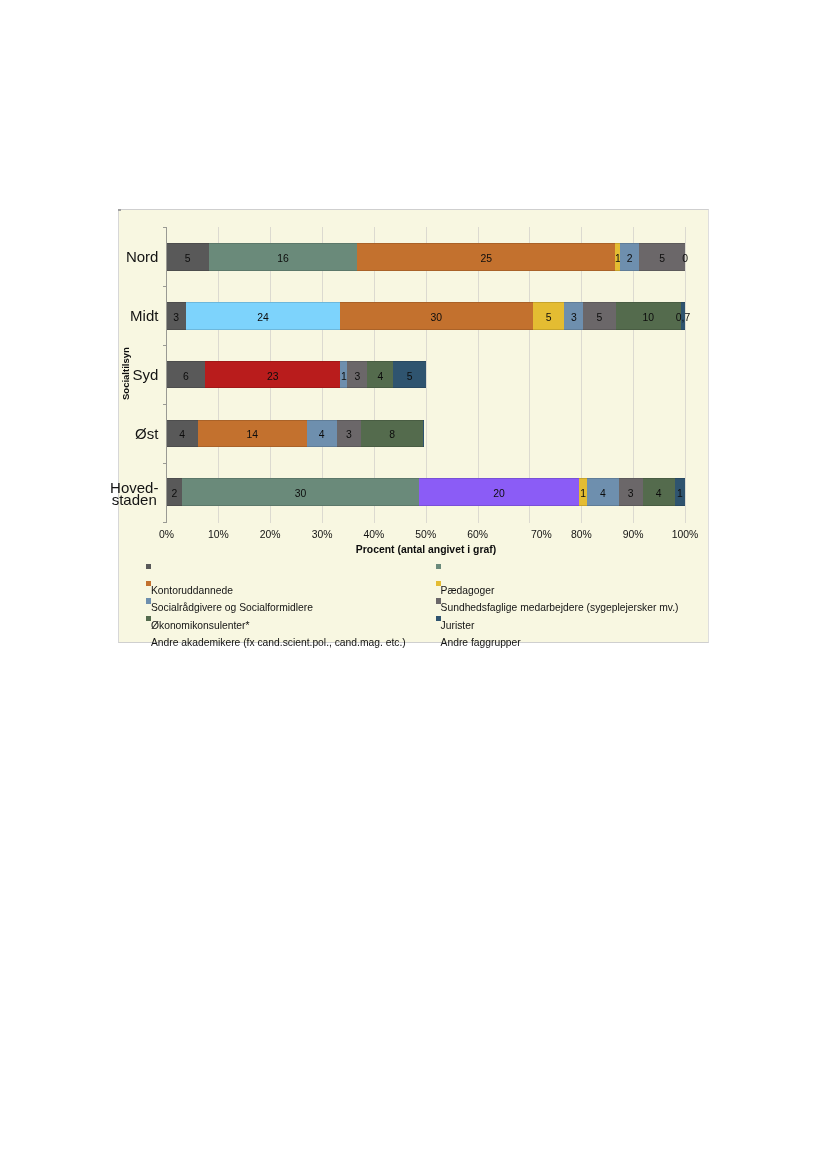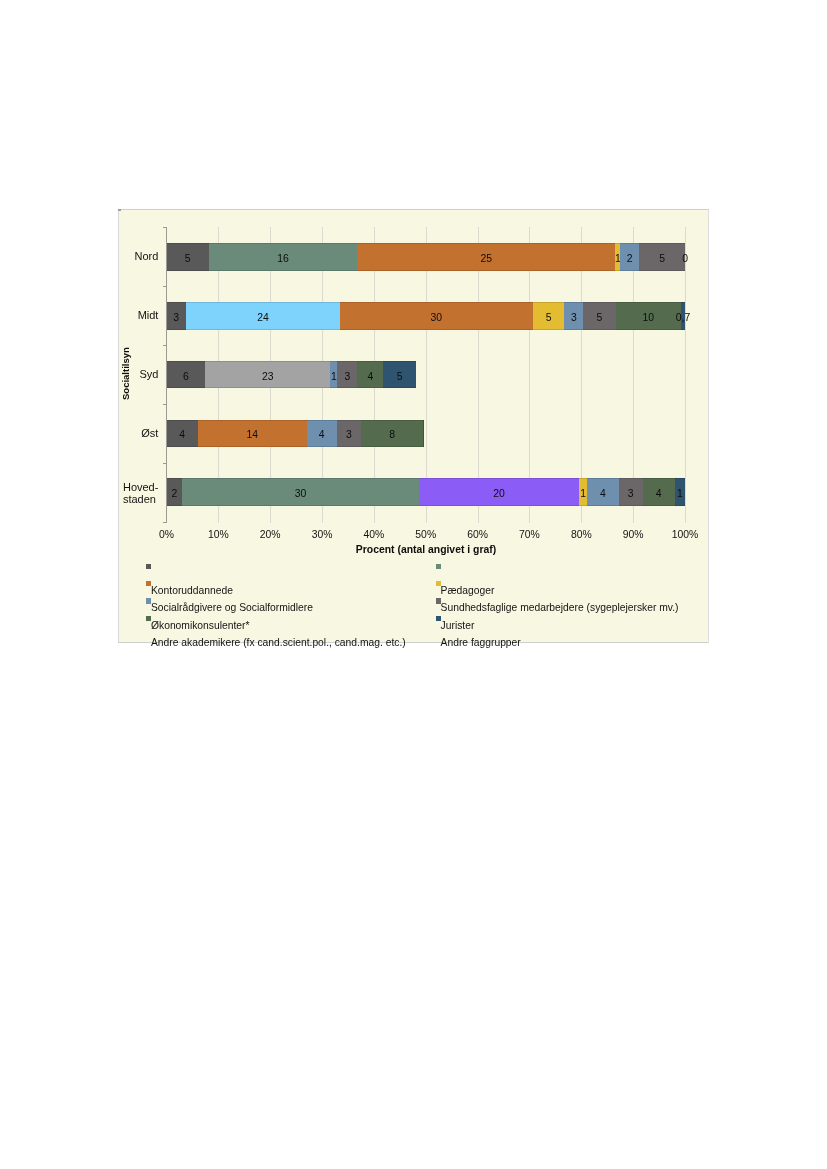--- a/index.html
+++ b/index.html
@@ -23,22 +23,22 @@
   #yaxis-line{position:absolute;left:165.9px;top:227.0px;width:1.1px;height:295.9px;
      background:#9a9a93;}
   .ytick{position:absolute;left:162.6px;width:3.4px;height:1.1px;background:#9a9a93;}
 
   .bar{position:absolute;height:27.7px;left:0;display:flex;}
   .seg{position:relative;height:27.7px;
      box-shadow:inset 0 0.8px 0 rgba(0,0,0,0.17), inset 0 -0.8px 0 rgba(0,0,0,0.17);}
   .seglabel{position:absolute;left:-40px;right:-40px;top:50%;margin-top:-4px;
      text-align:center;font-size:10.4px;color:#0d0d0d;line-height:12px;white-space:nowrap;}
 
-  .cat-label{position:absolute;right:668.6px;text-align:left;
-     font-size:11px;color:#131313;line-height:11.6px;white-space:nowrap;}
+  .cat-label{position:absolute;right:668.6px;text-align:center;
+     font-size:15px;color:#131313;line-height:11.6px;white-space:nowrap;}
 
   .xtick-label{position:absolute;top:529px;width:80px;margin-left:-40px;text-align:center;
      font-size:10.4px;color:#131313;line-height:12px;}
   #xaxis-title{position:absolute;left:0;top:544px;width:852px;text-align:center;
      font-size:10.4px;font-weight:bold;color:#0d0d0d;line-height:12px;}
   #yaxis-title{position:absolute;left:120.3px;top:400px;
      font-size:9.5px;font-weight:bold;color:#0d0d0d;line-height:11px;
      transform:rotate(-90deg);transform-origin:0 0;white-space:nowrap;}
 
   .legend-item{position:absolute;font-size:10.3px;color:#131313;line-height:12px;
@@ -114,21 +114,21 @@
           <span class="seglabel">10</span>
         </div>
         <div class="seg" style="width: 3.78505px; background: rgb(47, 84, 111);">
           <span class="seglabel">0,7</span>
         </div>
       </div>
       <div class="bar" style="top: 133.3px; width: 518.5px;">
         <div class="seg" style="width: 38.8875px; background: rgb(89, 89, 89);">
           <span class="seglabel">6</span>
         </div>
-        <div class="seg" style="width: 125px; background: #a3a3a3;">
+        <div class="seg" style="width: 135px; background: #b91c1c;">
           <span class="seglabel">23</span>
         </div>
         <div class="seg" style="width: 0px; background: rgb(228, 188, 50);"></div>
         <div class="seg" style="width: 6.89605px; background: rgb(110, 143, 174);">
           <span class="seglabel">1</span>
         </div>
         <div class="seg" style="width: 20.0141px; background: rgb(107, 103, 105);">
           <span class="seglabel">3</span>
         </div>
         <div class="seg" style="width: 26.0805px; background: rgb(84, 107, 77);">
@@ -244,17 +244,17 @@
       <div>staden</div>
     </div>
     <div class="ytick" style="top: 521.7px; background: rgb(154, 154, 147);"></div>
     <div class="xtick-label" style="left: 166.5px; color: rgb(19, 19, 19);">0%</div>
     <div class="xtick-label" style="left: 218.35px; color: rgb(19, 19, 19);">10%</div>
     <div class="xtick-label" style="left: 270.2px; color: rgb(19, 19, 19);">20%</div>
     <div class="xtick-label" style="left: 322.05px; color: rgb(19, 19, 19);">30%</div>
     <div class="xtick-label" style="left: 373.9px; color: rgb(19, 19, 19);">40%</div>
     <div class="xtick-label" style="left: 425.75px; color: rgb(19, 19, 19);">50%</div>
     <div class="xtick-label" style="left: 477.6px; color: rgb(19, 19, 19);">60%</div>
-    <div class="xtick-label" style="left: 529.45px; color: rgb(19, 19, 19);">70%</div>
+    <div class="xtick-label" style="left: 529.45px; color: rgb(19, 19, 19); padding-left: 12px;">70%</div>
     <div class="xtick-label" style="left: 581.3px; color: rgb(19, 19, 19);">80%</div>
     <div class="xtick-label" style="left: 633.15px; color: rgb(19, 19, 19);">90%</div>
     <div class="xtick-label" style="left: 685px; color: rgb(19, 19, 19);">100%</div>
   </div>
 
 </body></html>

